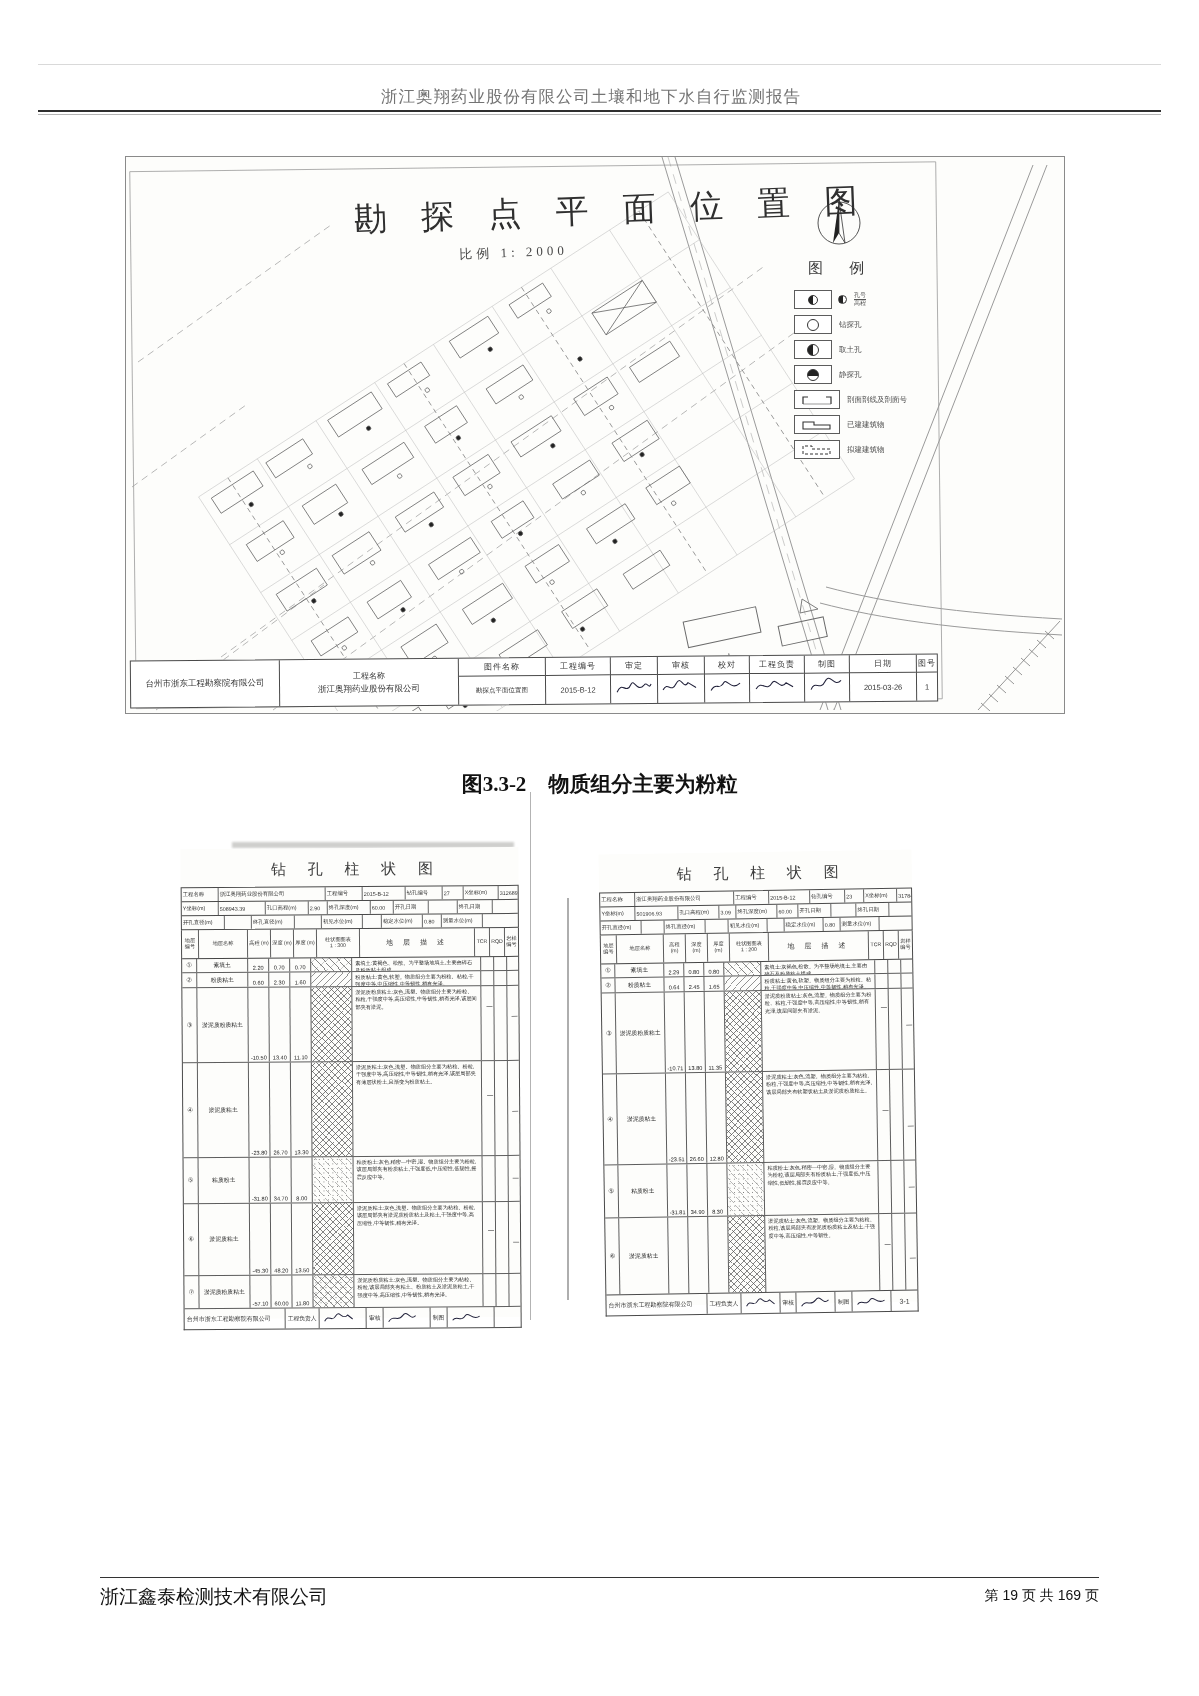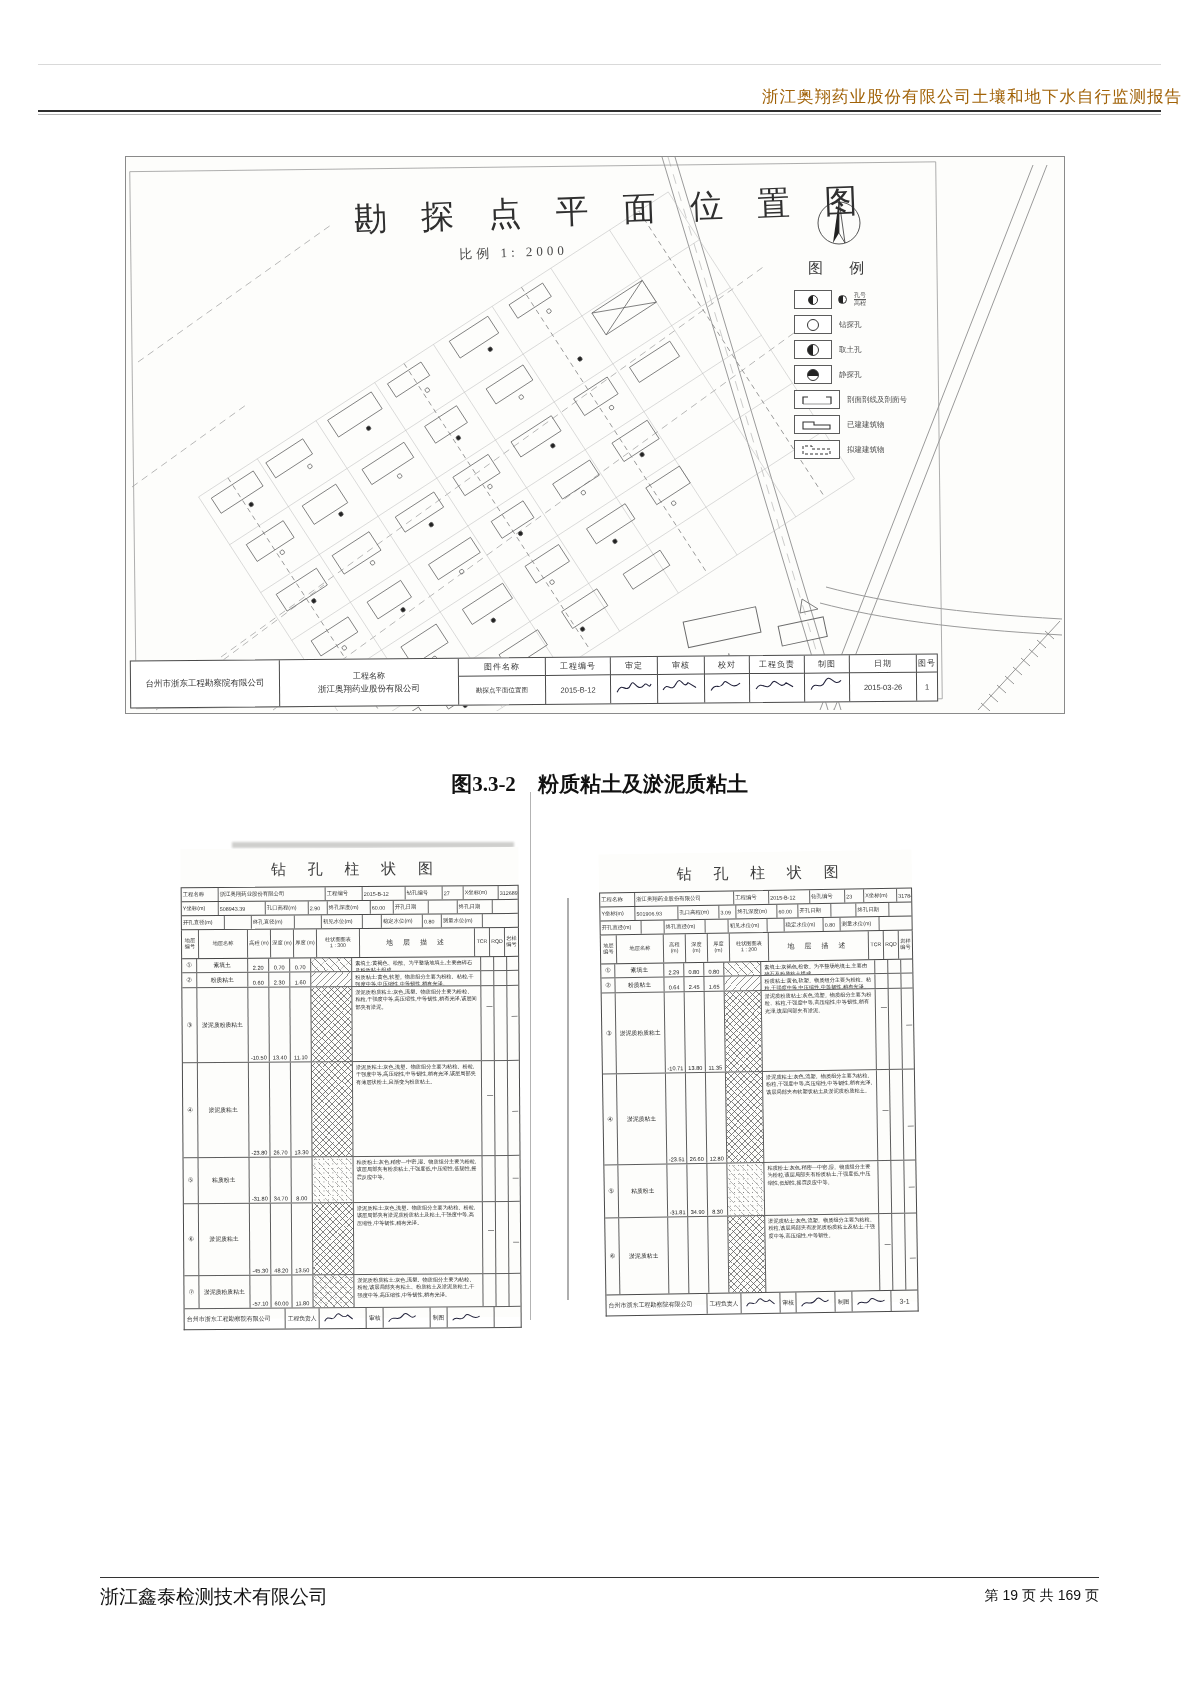--- a/index.html
+++ b/index.html
@@ -1,21 +1,21 @@
 <!DOCTYPE html>
 <html><head>
 <meta charset="utf-8">
 <style>
   html,body{margin:0;padding:0;background:#e8e8e8;}
   .page{position:relative;width:1199px;height:1696px;background:#ffffff;overflow:hidden;
         font-family:"Liberation Serif",serif;color:#1c1c1c;}
   
   .hdr-topline{position:absolute;left:38px;right:38px;top:64px;border-top:1px solid #d9d9d9;}
-  .hdr-title{position:absolute;left:0;right:17px;top:86px;text-align:right;font-size:16.5px;
-             letter-spacing:1px;color:#a16207;}
+  .hdr-title{position:absolute;left:0;right:17px;top:86px;text-align:center;font-size:16.5px;
+             letter-spacing:1px;color:#737373;}
   .hdr-rule{position:absolute;left:38px;right:38px;top:110px;height:2px;background:#2f2f2f;}
   .hdr-rule2{position:absolute;left:38px;right:38px;top:114px;height:1px;background:#b5b5b5;}
   
   .map-fig{position:absolute;left:125px;top:156px;width:938px;height:556px;background:#fdfdfb;
            border:1px solid #8a8a8a;overflow:hidden;}
   .map-svg{position:absolute;left:0;top:0;}
   .legend{position:absolute;left:668px;top:102px;width:210px;font-family:"Liberation Sans",sans-serif;}
   .legend-title{font-size:15px;letter-spacing:11px;color:#3a3a3a;margin:0 0 9px 14px;}
   .lg-row{display:flex;align-items:center;height:25px;}
   .lg-box{width:36px;height:17px;border:1px solid #5c5c5c;display:flex;align-items:center;
@@ -421,21 +421,21 @@
       <div class="tb-col" style="width:46px;flex:1">
         <div class="tb-h">图号</div>
         <div class="tb-v">
             <span>1</span>
           </div>
       </div>
     </div>
   </div>
 
   <div class="caption cap-map">
-    <span class="cap-num">图3.3-2</span><span>粉质粘土及淤泥质粘土</span>
+    <span class="cap-num">图3.3-2</span><span>物质组分主要为粉粒</span>
   </div>
 
   <div class="smudge"></div>
   <div class="gutter"></div>
   <div class="edge-bar"></div>
 
   <div class="chart chart-left">
     <div class="bh-title" style="margin-left:14px">钻 孔 柱 状 图</div>
     <div class="bh-info">
       <div class="bh-irow">

